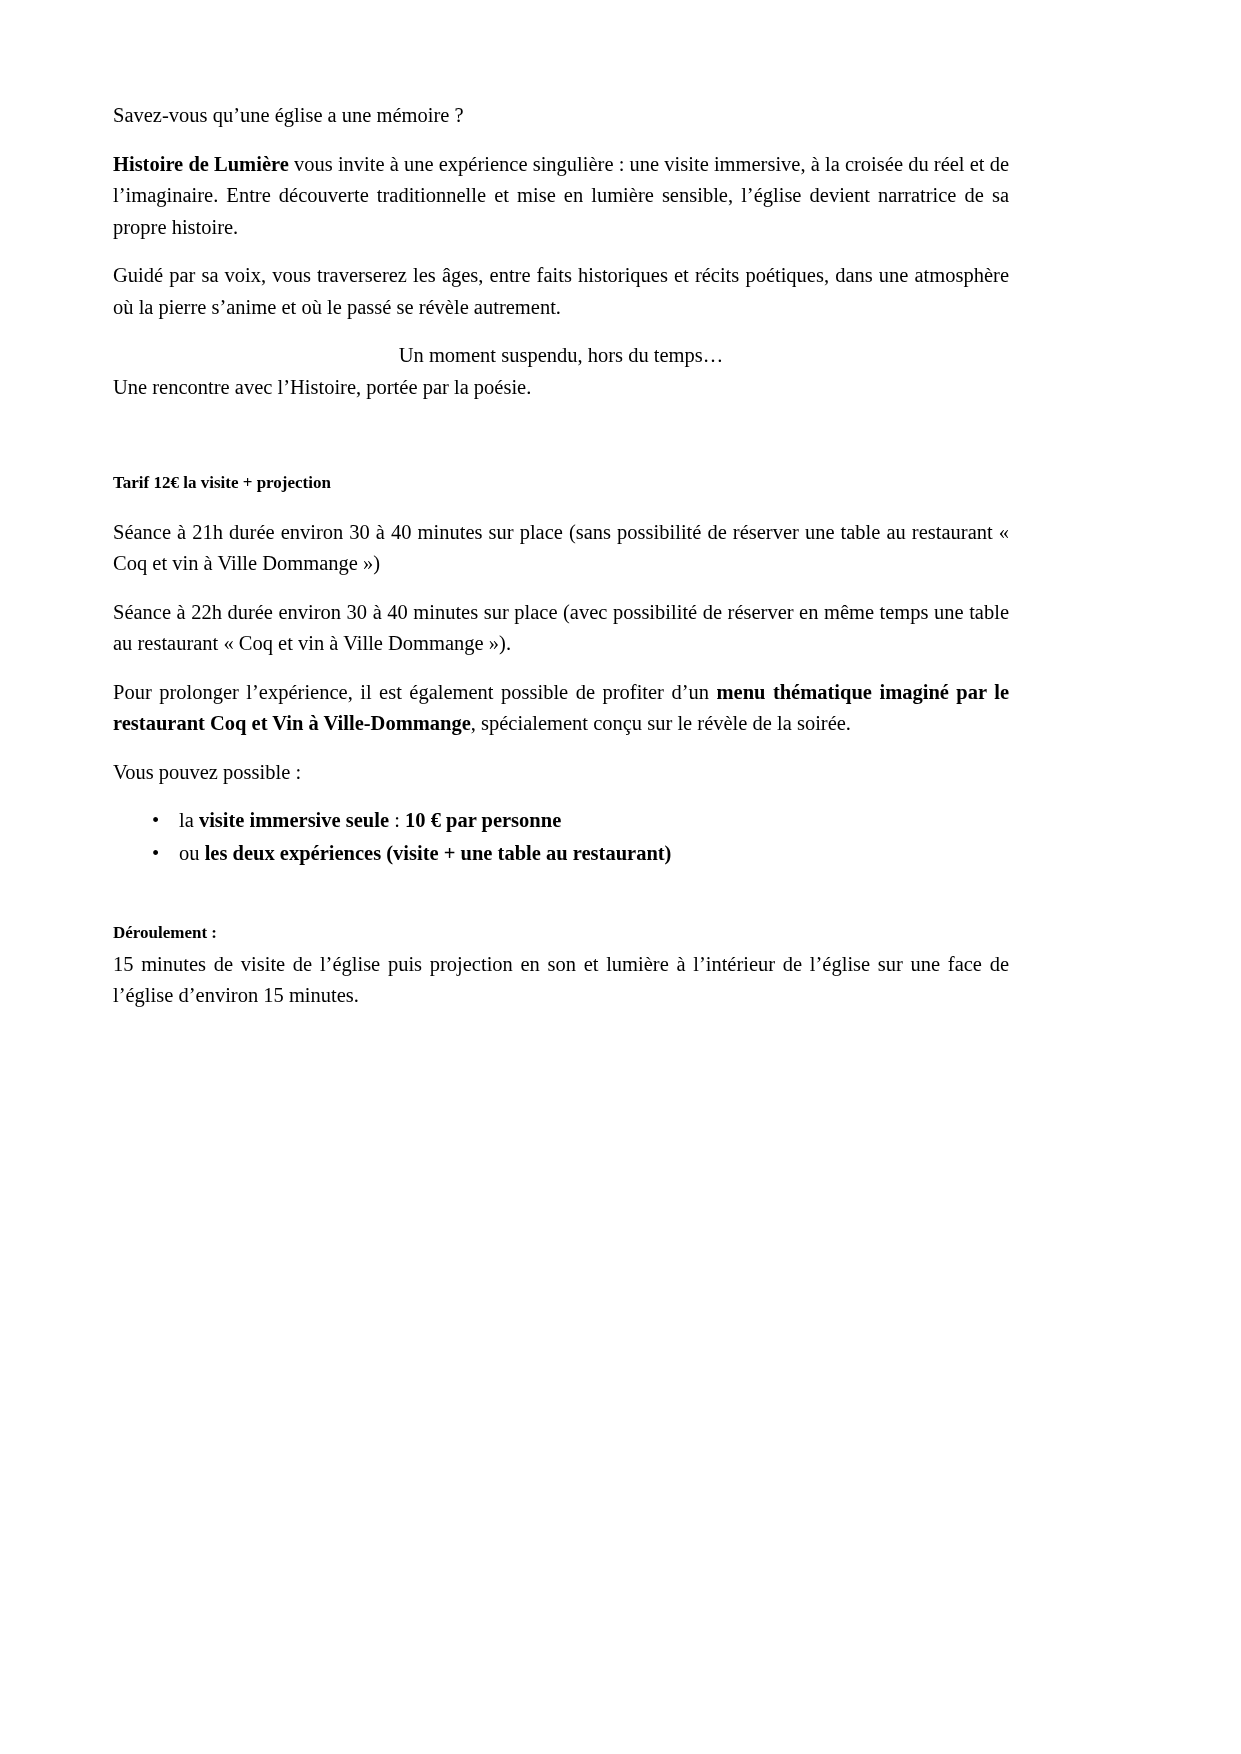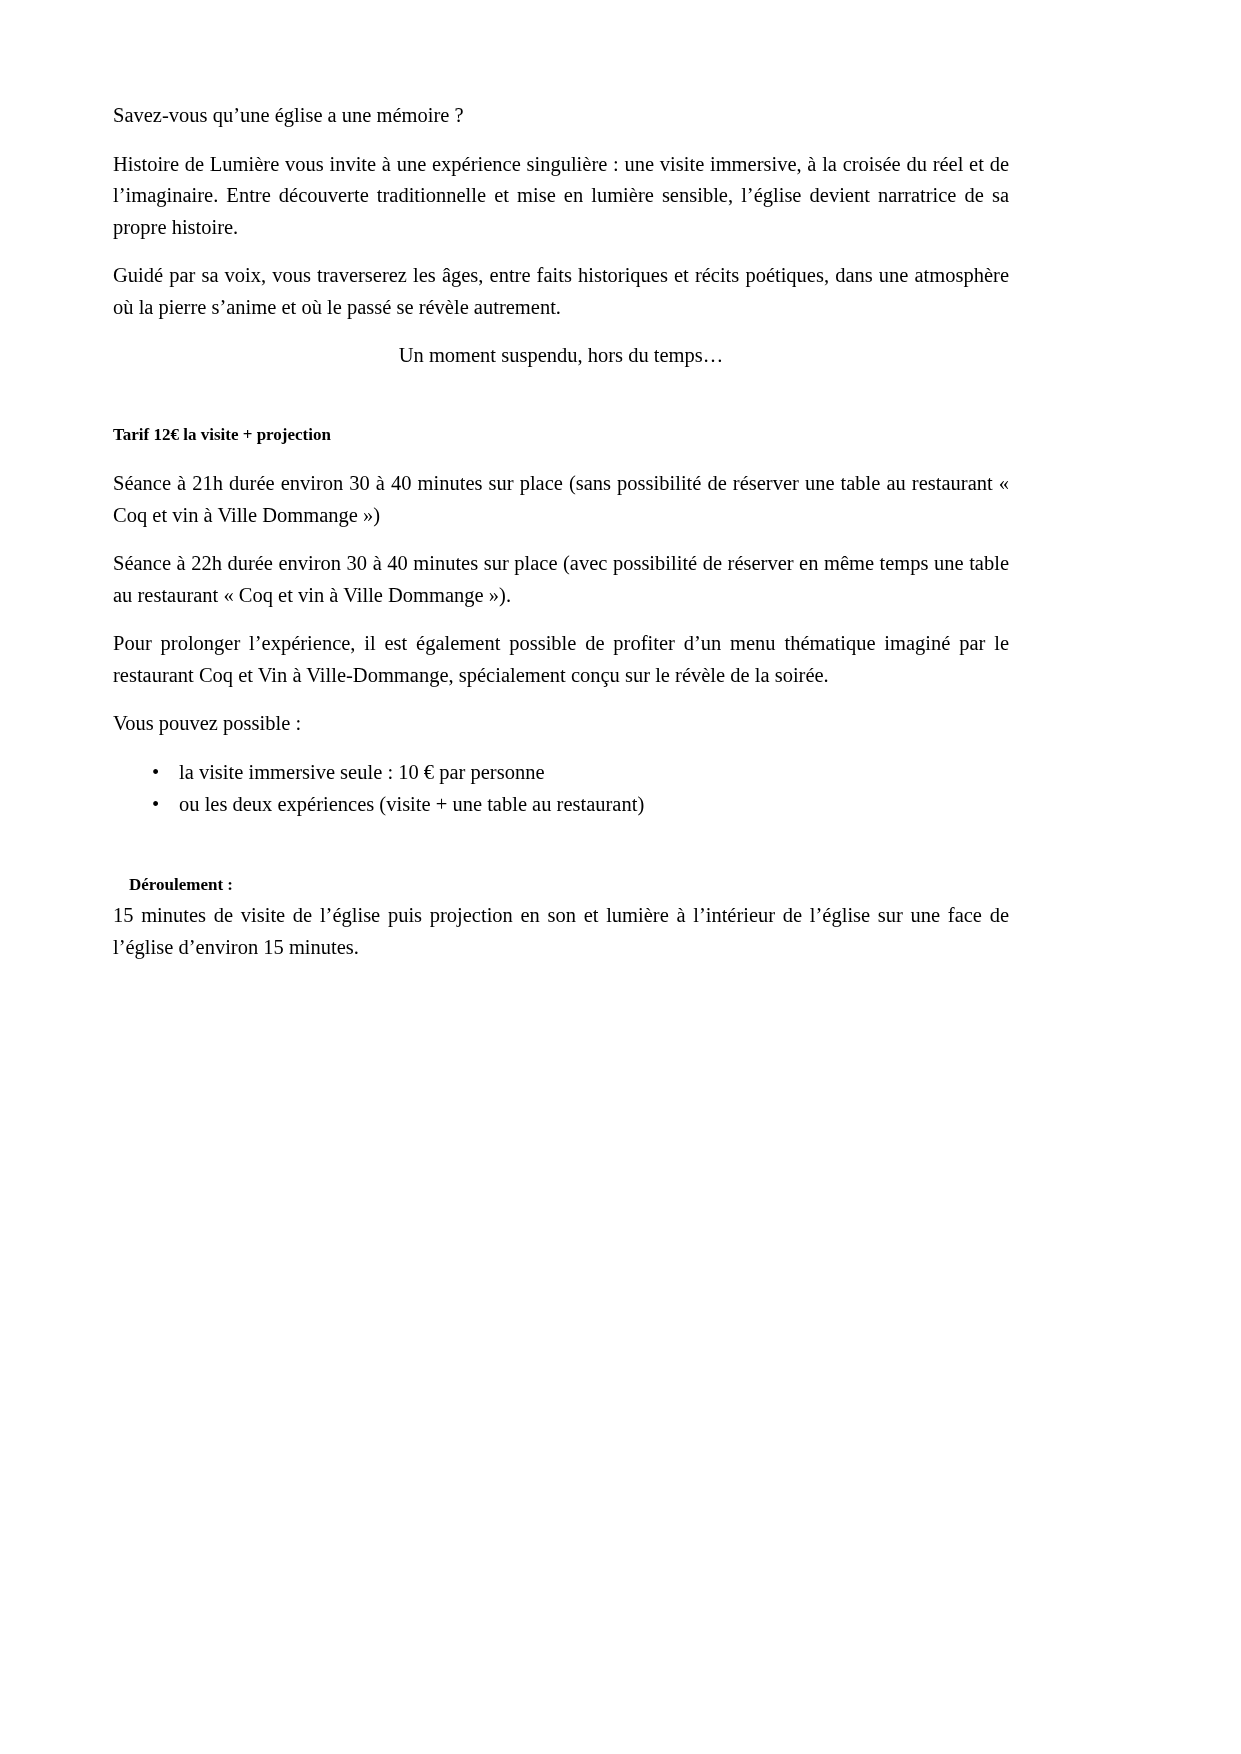--- a/index.html
+++ b/index.html
@@ -36,39 +36,38 @@
     font-size: 20.5px;
     line-height: 31.5px;
     text-align: justify;
     text-justify: inter-word;
     hyphens: none;
   }
   p.para.nojust {
     text-align: left;
   }
   .b {
-    font-weight: normal;
+    font-weight: bold;
     margin-top: 48px;
   }
   .spacer-lg {
     height: 47px;
   }
   .spacer-md {
     height: 30px;
   }
   h3.heading {
     margin: 0 0 18px 0;
     font-size: 17px;
     line-height: 31.5px;
     font-weight: bold;
     text-align: left;
   }
   h3.heading.tight {
     margin-bottom: 0;
-    margin-left: 16px;
   }
   ul.choices {
     margin: 0 0 18px 0;
     padding: 0 0 0 66px;
     list-style: none;
   }
   ul.choices li {
     position: relative;
     font-size: 20.5px;
     line-height: 31.5px;
@@ -91,20 +90,21 @@
   <div class="content">
 
     <p class="para nojust">Savez-vous qu’une église a une mémoire ?</p>
 
 
     <p class="para"><span class="b">Histoire de Lumière</span><span> vous invite à une expérience singulière : une visite immersive, à la croisée du réel et de l’imaginaire. Entre découverte traditionnelle et mise en lumière sensible, l’église devient narratrice de sa propre histoire.</span></p>
 
     <p class="para">Guidé par sa voix, vous traverserez les âges, entre faits historiques et récits poétiques, dans une atmosphère où la pierre s’anime et où le passé se révèle autrement.</p>
 
     <p class="para nojust" style="margin-bottom:0;text-align:center;">Un moment suspendu, hors du temps…</p>
+    <p class="para nojust">Une rencontre avec l’Histoire, portée par la poésie.</p>
 
     <div class="spacer-lg"></div>
 
     <h3 class="heading">Tarif 12€ la visite + projection</h3>
 
     <p class="para">Séance à 21h durée environ 30 à 40 minutes sur place (sans possibilité de réserver une table au restaurant « Coq et vin à Ville Dommange »)</p>
 
     <p class="para">Séance à 22h durée environ 30 à 40 minutes sur place (avec possibilité de réserver en même temps une table au restaurant « Coq et vin à Ville Dommange »).</p>
 
     <p class="para"><span>Pour prolonger l’expérience, il est également possible de profiter d’un </span><span class="b">menu thématique imaginé par le restaurant Coq et Vin à Ville-Dommange</span><span>, spécialement conçu sur le révèle de la soirée.</span></p>

